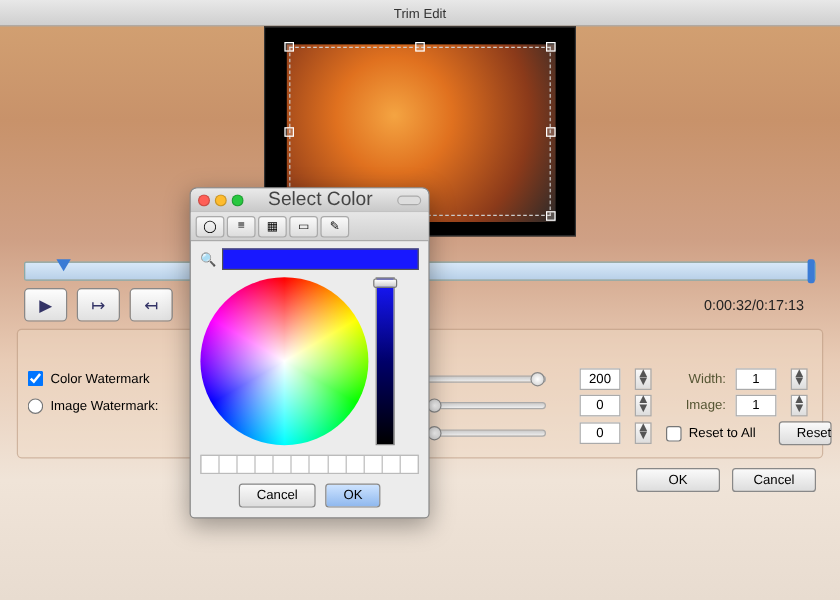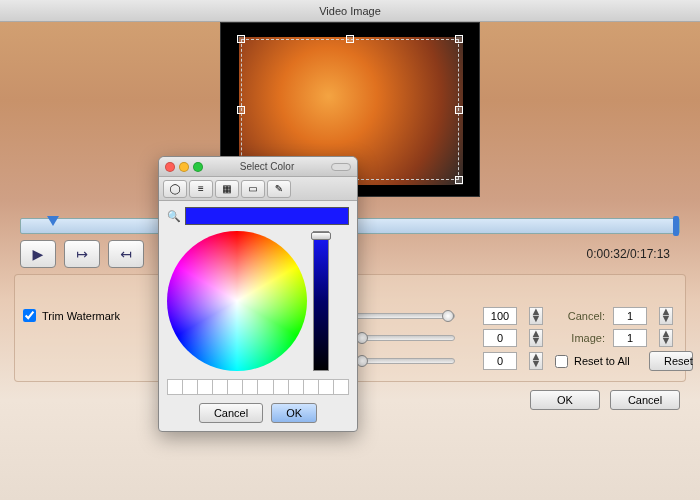--- a/index.html
+++ b/index.html
@@ -41,41 +41,41 @@
 .spinner { width:14px;height:18px;border:1px solid #aaa;background:linear-gradient(#fafafa,#ddd);display:flex;flex-direction:column;font-size:6px;line-height:7px;text-align:center;color:#555;}
 .btn { padding:3px 14px; background:linear-gradient(#fafafa,#ddd); border:1px solid #888; border-radius:3px; cursor:pointer; font-size:11px;}
 .btn.primary{background:linear-gradient(#cde3ff,#8fb8ee);}
 .footer-btns { display:flex; gap:10px; justify-content:flex-end; margin:6px 20px;}
 
 
 .colorwin { position:absolute; top:156px; left:158px; width:200px; background:#ececec; border:1px solid #888; border-radius:6px 6px 4px 4px; box-shadow:0 6px 20px rgba(0,0,0,0.35); }
 .cw-title { height:20px; background:linear-gradient(#eaeaea,#c9c9c9); border-radius:6px 6px 0 0; display:flex;align-items:center;padding:0 6px;gap:4px;border-bottom:1px solid #aaa;}
 .traffic { width:10px;height:10px;border-radius:50%; border:1px solid rgba(0,0,0,0.2);}
 .tred{background:#ff5f57;} .tyel{background:#febc2e;} .tgrn{background:#28c840;}
-.cw-title-text{flex:1;text-align:center;color:#444;font-size:10px;}
+.cw-title-text{flex:1;text-align:center;color:#444;font-size:16px;}
 .cw-pill{width:20px;height:8px;background:#ddd;border:1px solid #aaa;border-radius:4px;}
 .cw-toolbar{height:24px;background:linear-gradient(#e6e6e6,#d0d0d0);border-bottom:1px solid #aaa;display:flex;align-items:center;gap:2px;padding:0 4px;}
 .cw-tool{width:24px;height:18px;border:1px solid #aaa;background:linear-gradient(#fafafa,#ddd);border-radius:3px;display:flex;align-items:center;justify-content:center;font-size:10px;}
 .cw-body{padding:6px 8px 8px;}
 .cw-search{display:flex;align-items:center;gap:4px;margin-bottom:6px;}
 .cw-swatch{flex:1;height:18px;background:#1818ff;border:1px solid #555;}
 .cw-wheel-wrap{display:flex;gap:6px;align-items:center;}
 .cw-wheel{width:140px;height:140px;border-radius:50%;background:conic-gradient(red,yellow,lime,cyan,blue,magenta,red);position:relative;}
 .cw-wheel::after{content:"";position:absolute;inset:0;border-radius:50%;background:radial-gradient(circle,#fff 0%,rgba(255,255,255,0) 70%);}
 .cw-vslider{width:16px;height:140px;background:linear-gradient(#1818ff,#00006a,#000);border:1px solid #888;position:relative;}
 .cw-vthumb{position:absolute;top:0;left:-3px;width:20px;height:8px;background:linear-gradient(#fff,#ccc);border:1px solid #777;border-radius:2px;}
 .cw-palette{margin-top:8px;display:grid;grid-template-columns:repeat(12,1fr);gap:1px;border:1px solid #bbb;background:#bbb;height:16px;}
 .cw-palette div{background:#fff;}
 .cw-btns{display:flex;gap:8px;justify-content:center;margin-top:8px;}
 </style>
 </head>
 <body>
 
 <div class="titlebar">
-  <span>Video Image</span>
+  <span>Trim Edit</span>
 </div>
 
 <div class="video-area">
   <div class="video-frame">
     <div class="video-img"></div>
     <div class="crop-box"></div>
     <div class="crop-handle ch-tl"></div>
     <div class="crop-handle ch-tm"></div>
     <div class="crop-handle ch-tr"></div>
     <div class="crop-handle ch-ml"></div>
@@ -102,34 +102,38 @@
 
 <div class="panel">
   <div class="tabs">
     <div class="tab">Trim</div>
     <div class="tab active">Watermark</div>
   </div>
   <div class="wm-grid">
     <div class="wm-left">
       <label class="check-row">
         <input type="checkbox" checked="" style="">
-        <span>Trim Watermark</span>
+        <span>Color Watermark</span>
+      </label>
+      <label class="check-row">
+        <input type="radio" name="wm" style="">
+        <span>Image Watermark:</span>
       </label>
     </div>
     <div class="wm-right">
       <span class="lbl">city:</span>
       <div class="slider">
           <div class="slider-thumb" style="left:86px"></div>
         </div>
-      <div class="numbox">100</div>
-      <div class="spinner">
-          <div>▲</div>
-          <div>▼</div>
-        </div>
-      <span class="lbl">Cancel:</span>
+      <div class="numbox">200</div>
+      <div class="spinner">
+          <div>▲</div>
+          <div>▼</div>
+        </div>
+      <span class="lbl">Width:</span>
       <div class="numbox">1</div>
       <div class="spinner">
           <div>▲</div>
           <div>▼</div>
         </div>
 
       <span class="lbl">Top:</span>
       <div class="slider">
           <div class="slider-thumb" style="left:0"></div>
         </div>

